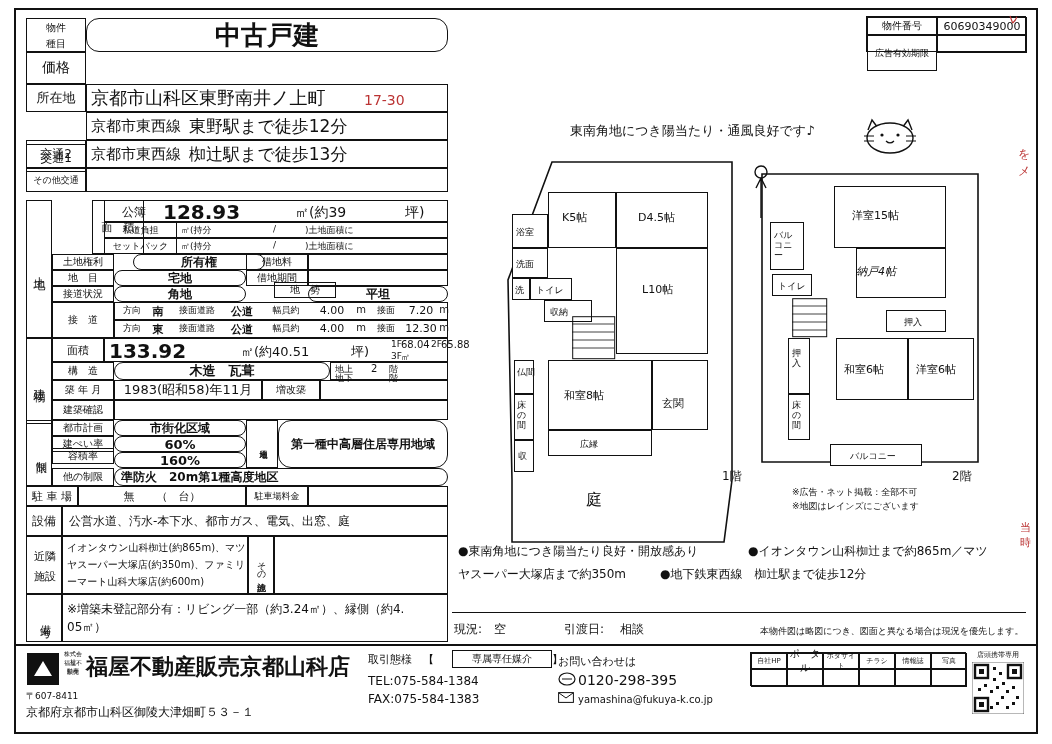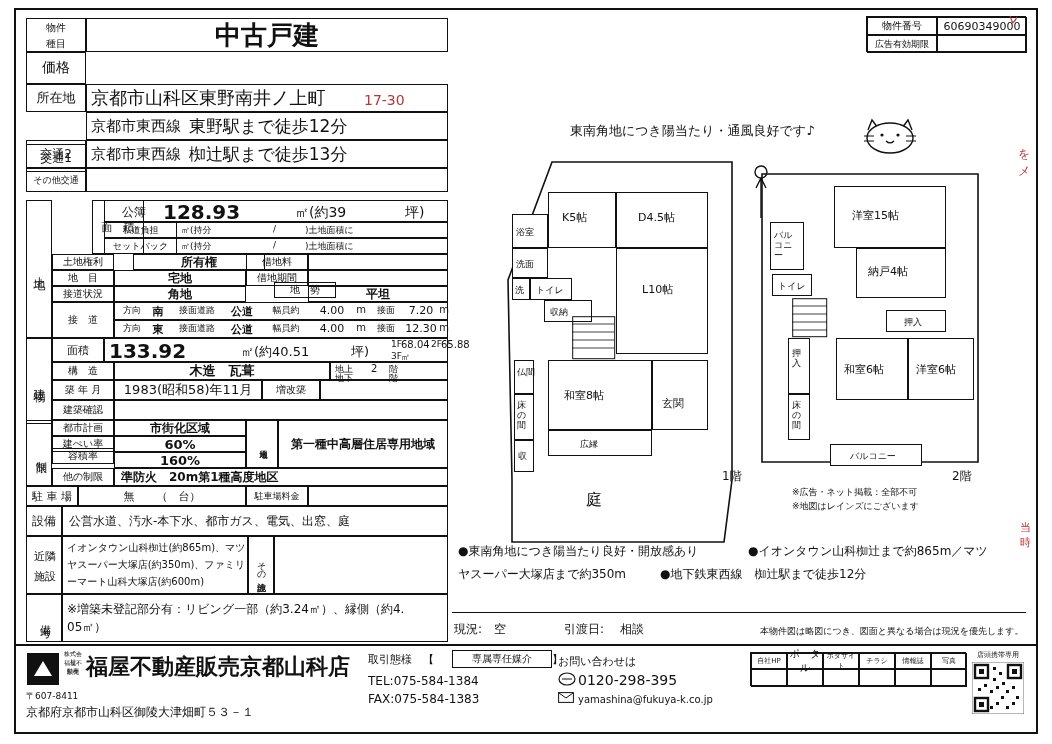--- a/index.html
+++ b/index.html
@@ -19,42 +19,42 @@
   .t10{font-size:10px;}
   .t11{font-size:11px;}
   .t12{font-size:12px;}
   .t13{font-size:13px;}
   .t14{font-size:14px;}
   .t16{font-size:16px;}
   .t18{font-size:18px;}
   .t20{font-size:20px;}
   .t22{font-size:22px;}
   .t26{font-size:26px;}
-  .bold{font-weight:bold;}
+  .bold{font-weight:bold;border-radius:13px;}
   .room{border:1px solid #111;background:#fff;}
   .lbl{font-size:11px;}
   .lblsm{font-size:9px;}
   .handw{font-family:"DejaVu Sans","Liberation Sans",sans-serif;color:#b33;}
 </style>
 </head>
 <body>
 
 <div class="page">
   <div class="frame"></div>
 
   <div class="abs bx" style="left:26px;top:18px;width:60px;height:34px;">
     <div class="abs c t10" style="left:0;top:1px;width:100%;height:16px;">物件</div>
     <div class="abs c t10" style="left:0;top:17px;width:100%;height:16px;">種目</div>
   </div>
   <div class="abs bx c t26 bold" style="left:86px;top:18px;width:362px;height:34px;">中古戸建</div>
 
   <div class="abs bx" style="left:866px;top:16px;width:160px;height:36px;">
     <div class="abs bx c t10" style="left:0;top:0;width:70px;height:18px;">物件番号</div>
     <div class="abs bx c t11" style="left:70px;top:0;width:90px;height:18px;">60690349000</div>
-    <div class="abs bx c t9" style="left:0;top:18px;width:70px;height:18px;">広告有効期限</div>
+    <div class="abs bx c t9" style="left:0;top:18px;width:70px;height:36px;">広告有効期限</div>
     <div class="abs bx c t10" style="left:70px;top:18px;width:90px;height:18px;"></div>
   </div>
 
   <div class="abs bx c t14" style="left:26px;top:52px;width:60px;height:32px;">価格</div>
 
   <div class="abs bx c t13" style="left:26px;top:84px;width:60px;height:28px;">所在地</div>
   <div class="abs bx l t18" style="left:86px;top:84px;width:362px;height:28px;padding-left:4px;">京都市山科区東野南井ノ上町</div>
   <div class="abs t14 handw" style="left:364px;top:92px;">17-30</div>
 
   <div class="abs bx c t12" style="left:26px;top:112px;width:60px;height:28px;margin-top:32px;">交通1</div>
@@ -301,21 +301,21 @@
     <div class="abs t12" style="left:270px;top:318px;">1階</div>
 
     <svg class="abs" style="left:308px;top:22px;" width="220" height="306" viewBox="0 0 220 306">
       <path d="M2 2 L218 2 L218 290 L2 290 Z" fill="none" stroke="#111" stroke-width="1.6"></path>
     </svg>
 
     <div class="abs room" style="left:382px;top:36px;width:112px;height:62px;"></div>
     <div class="abs lbl" style="left:400px;top:58px;">洋室15帖</div>
 
     <div class="abs room" style="left:404px;top:98px;width:90px;height:50px;"></div>
-    <div class="abs lbl" style="left:416px;top:114px;">納戸4帖</div>
+    <div class="abs lbl" style="left:404px;top:114px;font-style:italic;">納戸4帖</div>
 
     <div class="abs room" style="left:434px;top:160px;width:60px;height:22px;"></div>
     <div class="abs lblsm" style="left:452px;top:166px;">押入</div>
 
     <div class="abs room" style="left:336px;top:188px;width:22px;height:56px;"></div>
     <div class="abs lblsm" style="left:340px;top:198px;width:14px;line-height:10px;">押入</div>
 
     <div class="abs room" style="left:384px;top:188px;width:72px;height:62px;"></div>
     <div class="abs lbl" style="left:392px;top:212px;">和室6帖</div>
 

